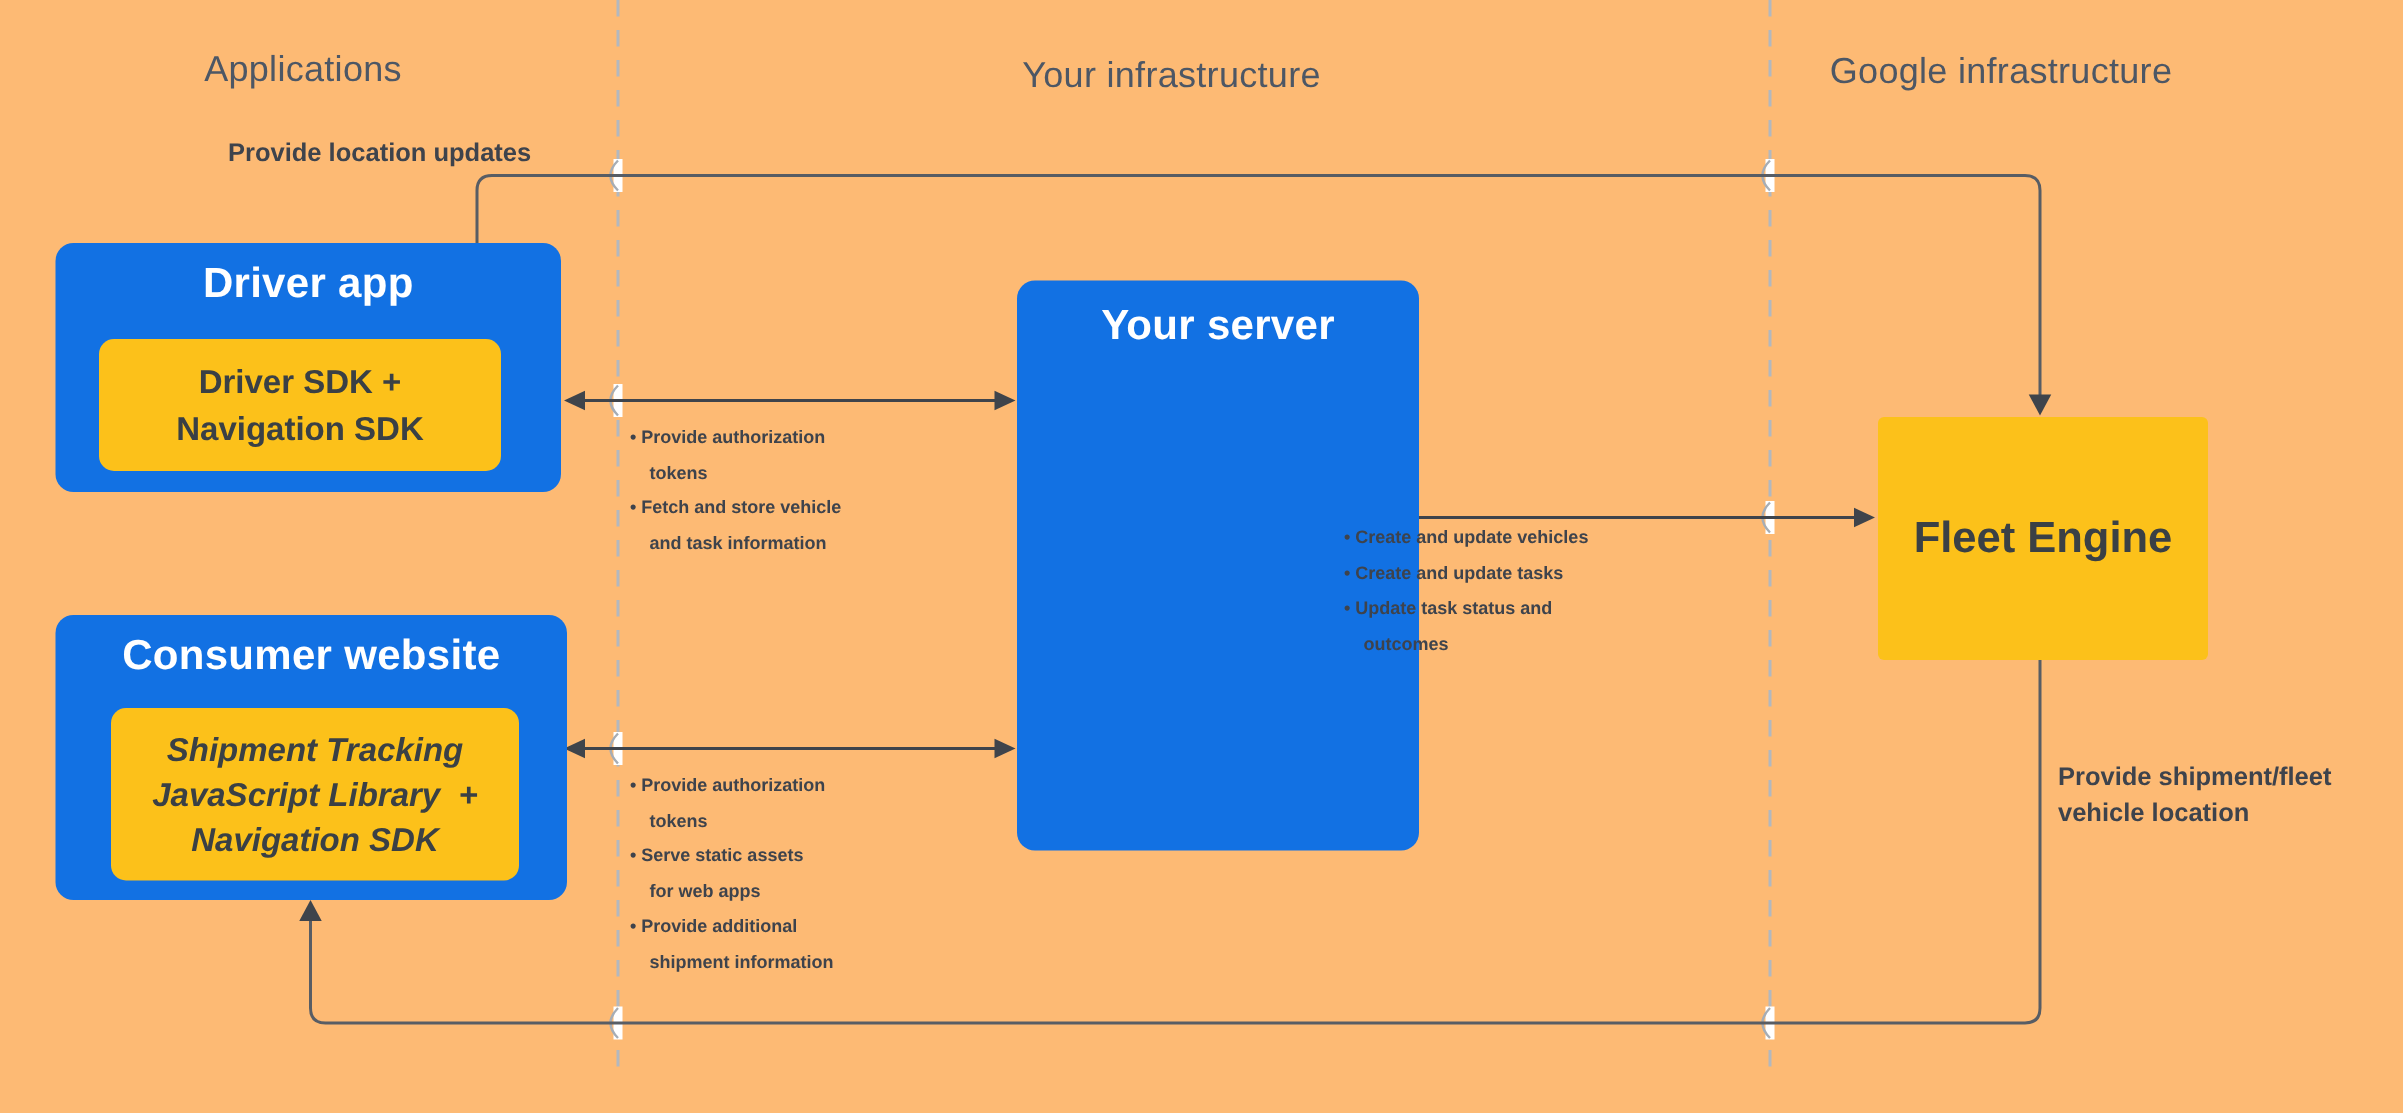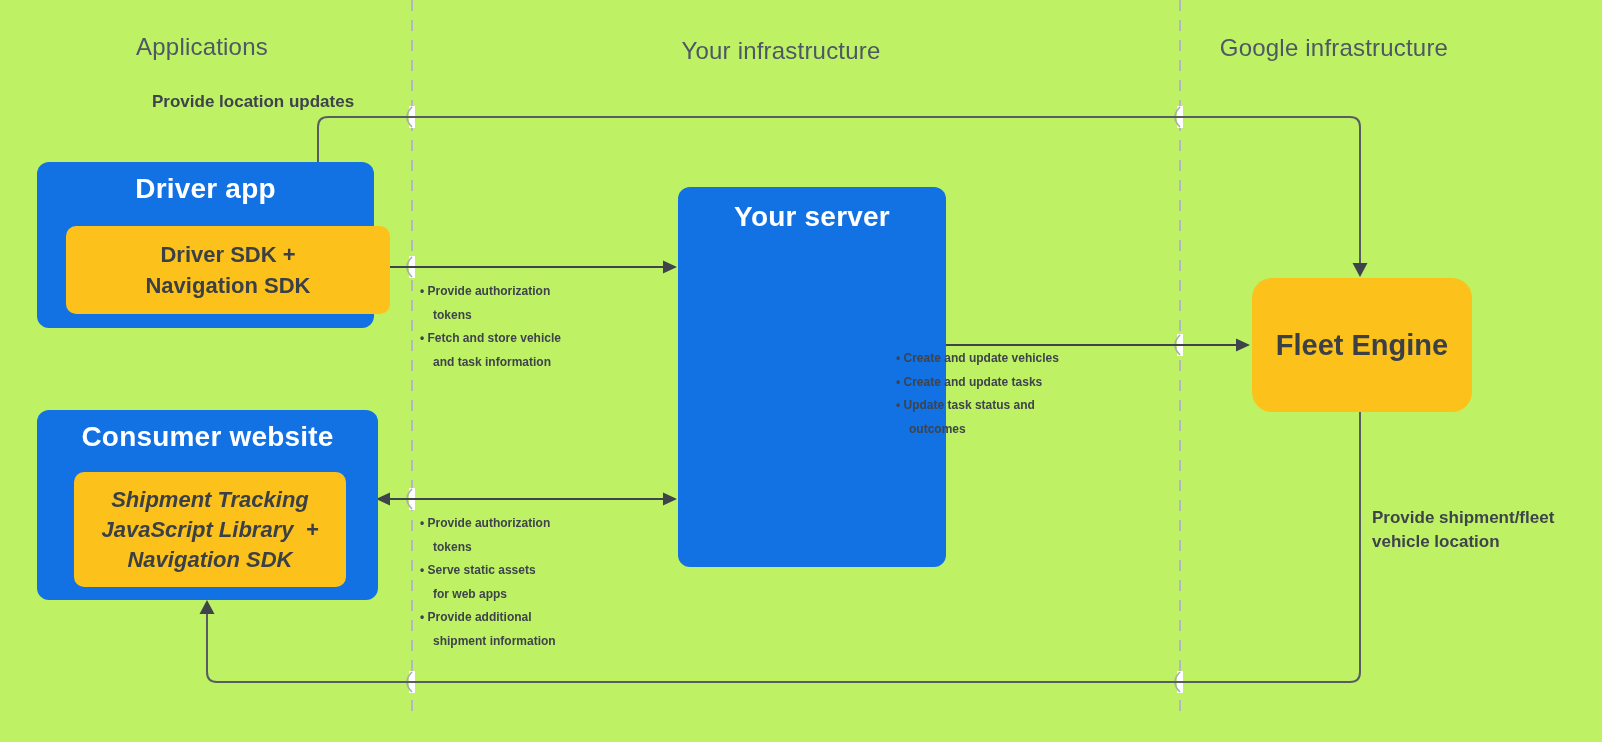--- a/index.html
+++ b/index.html
@@ -2,21 +2,21 @@
 <html style="--blue: #1271e3; --yellow: #fcc11a; --line: #585d64; --dash: #b2b8bf; --textdark: #3e434c; --header: #4d5765; --nodetext: #3a4045;"><head>
 <meta charset="utf-8">
 <style>
   :root{
     --blue:#1271e3; --yellow:#fcc11a; --line:#585d64; --dash:#b2b8bf;
     --textdark:#3e434c; --header:#4d5765; --nodetext:#3a4045;
   }
   html,body{margin:0;padding:0;background:#ffffff;}
   .canvas{
     position:relative;width:1602px;height:742px;overflow:hidden;
-    font-family:"Liberation Sans", sans-serif;background:#bef264;
+    font-family:"Liberation Sans", sans-serif;background:#fdba74;
   }
   svg.wires{position:absolute;left:0;top:0;width:1602px;height:742px;}
   .hdr{
     position:absolute;width:360px;text-align:center;font-size:24px;
     color:var(--header);letter-spacing:.2px;
   }
   .node{position:absolute;border-radius:12px;box-sizing:border-box;}
   .node.blue{background:var(--blue);}
   .node.yellow{background:var(--yellow);border-radius:10px;}
   .node-title{
@@ -89,36 +89,36 @@
     <polygon points="199.5,614 214.5,614 207,600" fill="#3f444b"></polygon>
   </svg>
 
   <div class="hdr" style="left:22px;top:33px;">Applications</div>
   <div class="hdr" style="left:601px;top:37px;">Your infrastructure</div>
   <div class="hdr" style="left:1154px;top:34px;">Google infrastructure</div>
 
   <div class="node blue" style="left:37px;top:162px;width:337px;height:166px;">
     <div class="node-title">Driver app</div>
   </div>
-  <div class="node yellow" style="left:66px;top:226px;width:324px;height:88px;">
+  <div class="node yellow" style="left:66px;top:226px;width:268px;height:88px;">
     <div class="node-lines sdk-2"><div>Driver SDK +</div><div>Navigation SDK</div></div>
   </div>
 
   <div class="node blue" style="left:37px;top:410px;width:341px;height:190px;">
     <div class="node-title">Consumer website</div>
   </div>
   <div class="node yellow" style="left:74px;top:472px;width:272px;height:115px;">
     <div class="node-lines sdk-3"><div>Shipment Tracking</div><div>JavaScript Library  +</div><div>Navigation SDK</div></div>
   </div>
 
   <div class="node blue" style="left:678px;top:187px;width:268px;height:380px;">
     <div class="node-title" style="padding-top:14px;">Your server</div>
   </div>
 
-  <div class="node yellow fleet" style="left:1252px;top:278px;width:220px;height:134px;border-radius:20px;">
+  <div class="node yellow fleet" style="left:1252px;top:278px;width:220px;height:162px;border-radius:4px;">
     <div class="node-lines">Fleet Engine</div>
   </div>
 
   <div class="lbl" style="left:152px;top:90px;">Provide location updates</div>
 
   <div class="bullets" style="left:420px;top:280px;width:230px;">
       <div class="bi">
         <div>• Provide authorization</div>
         <div class="cont">tokens</div>
       </div>

